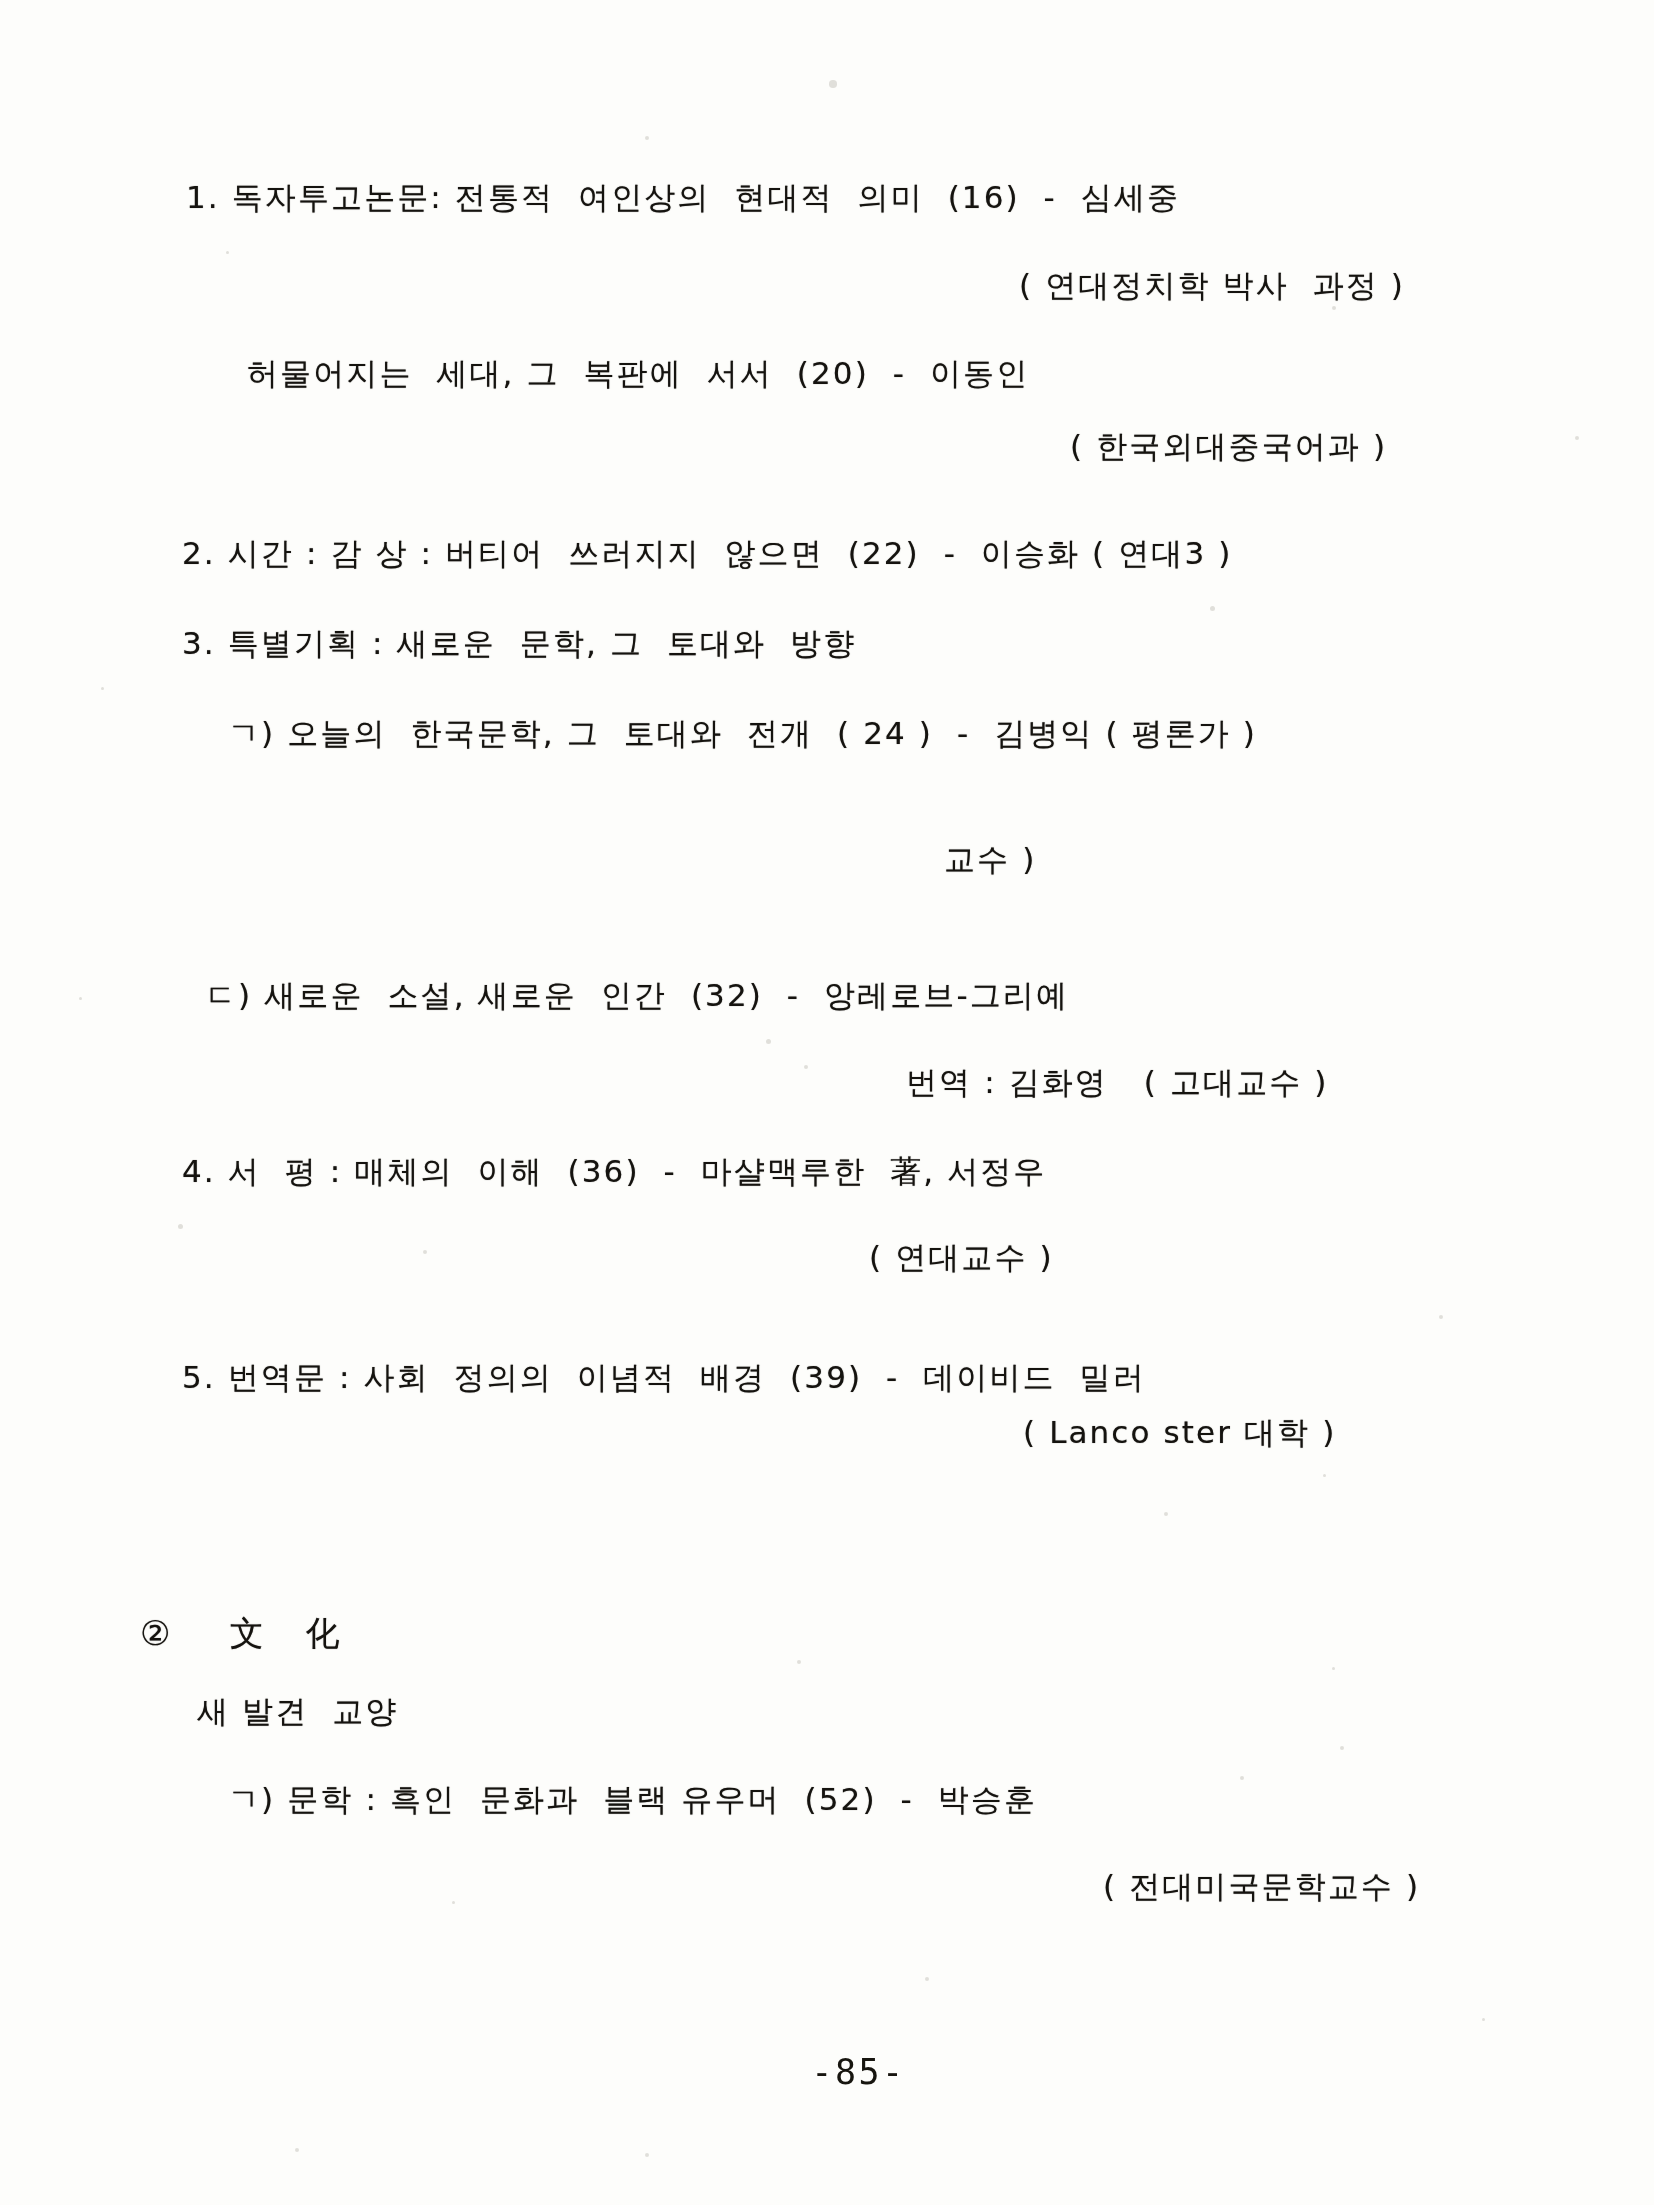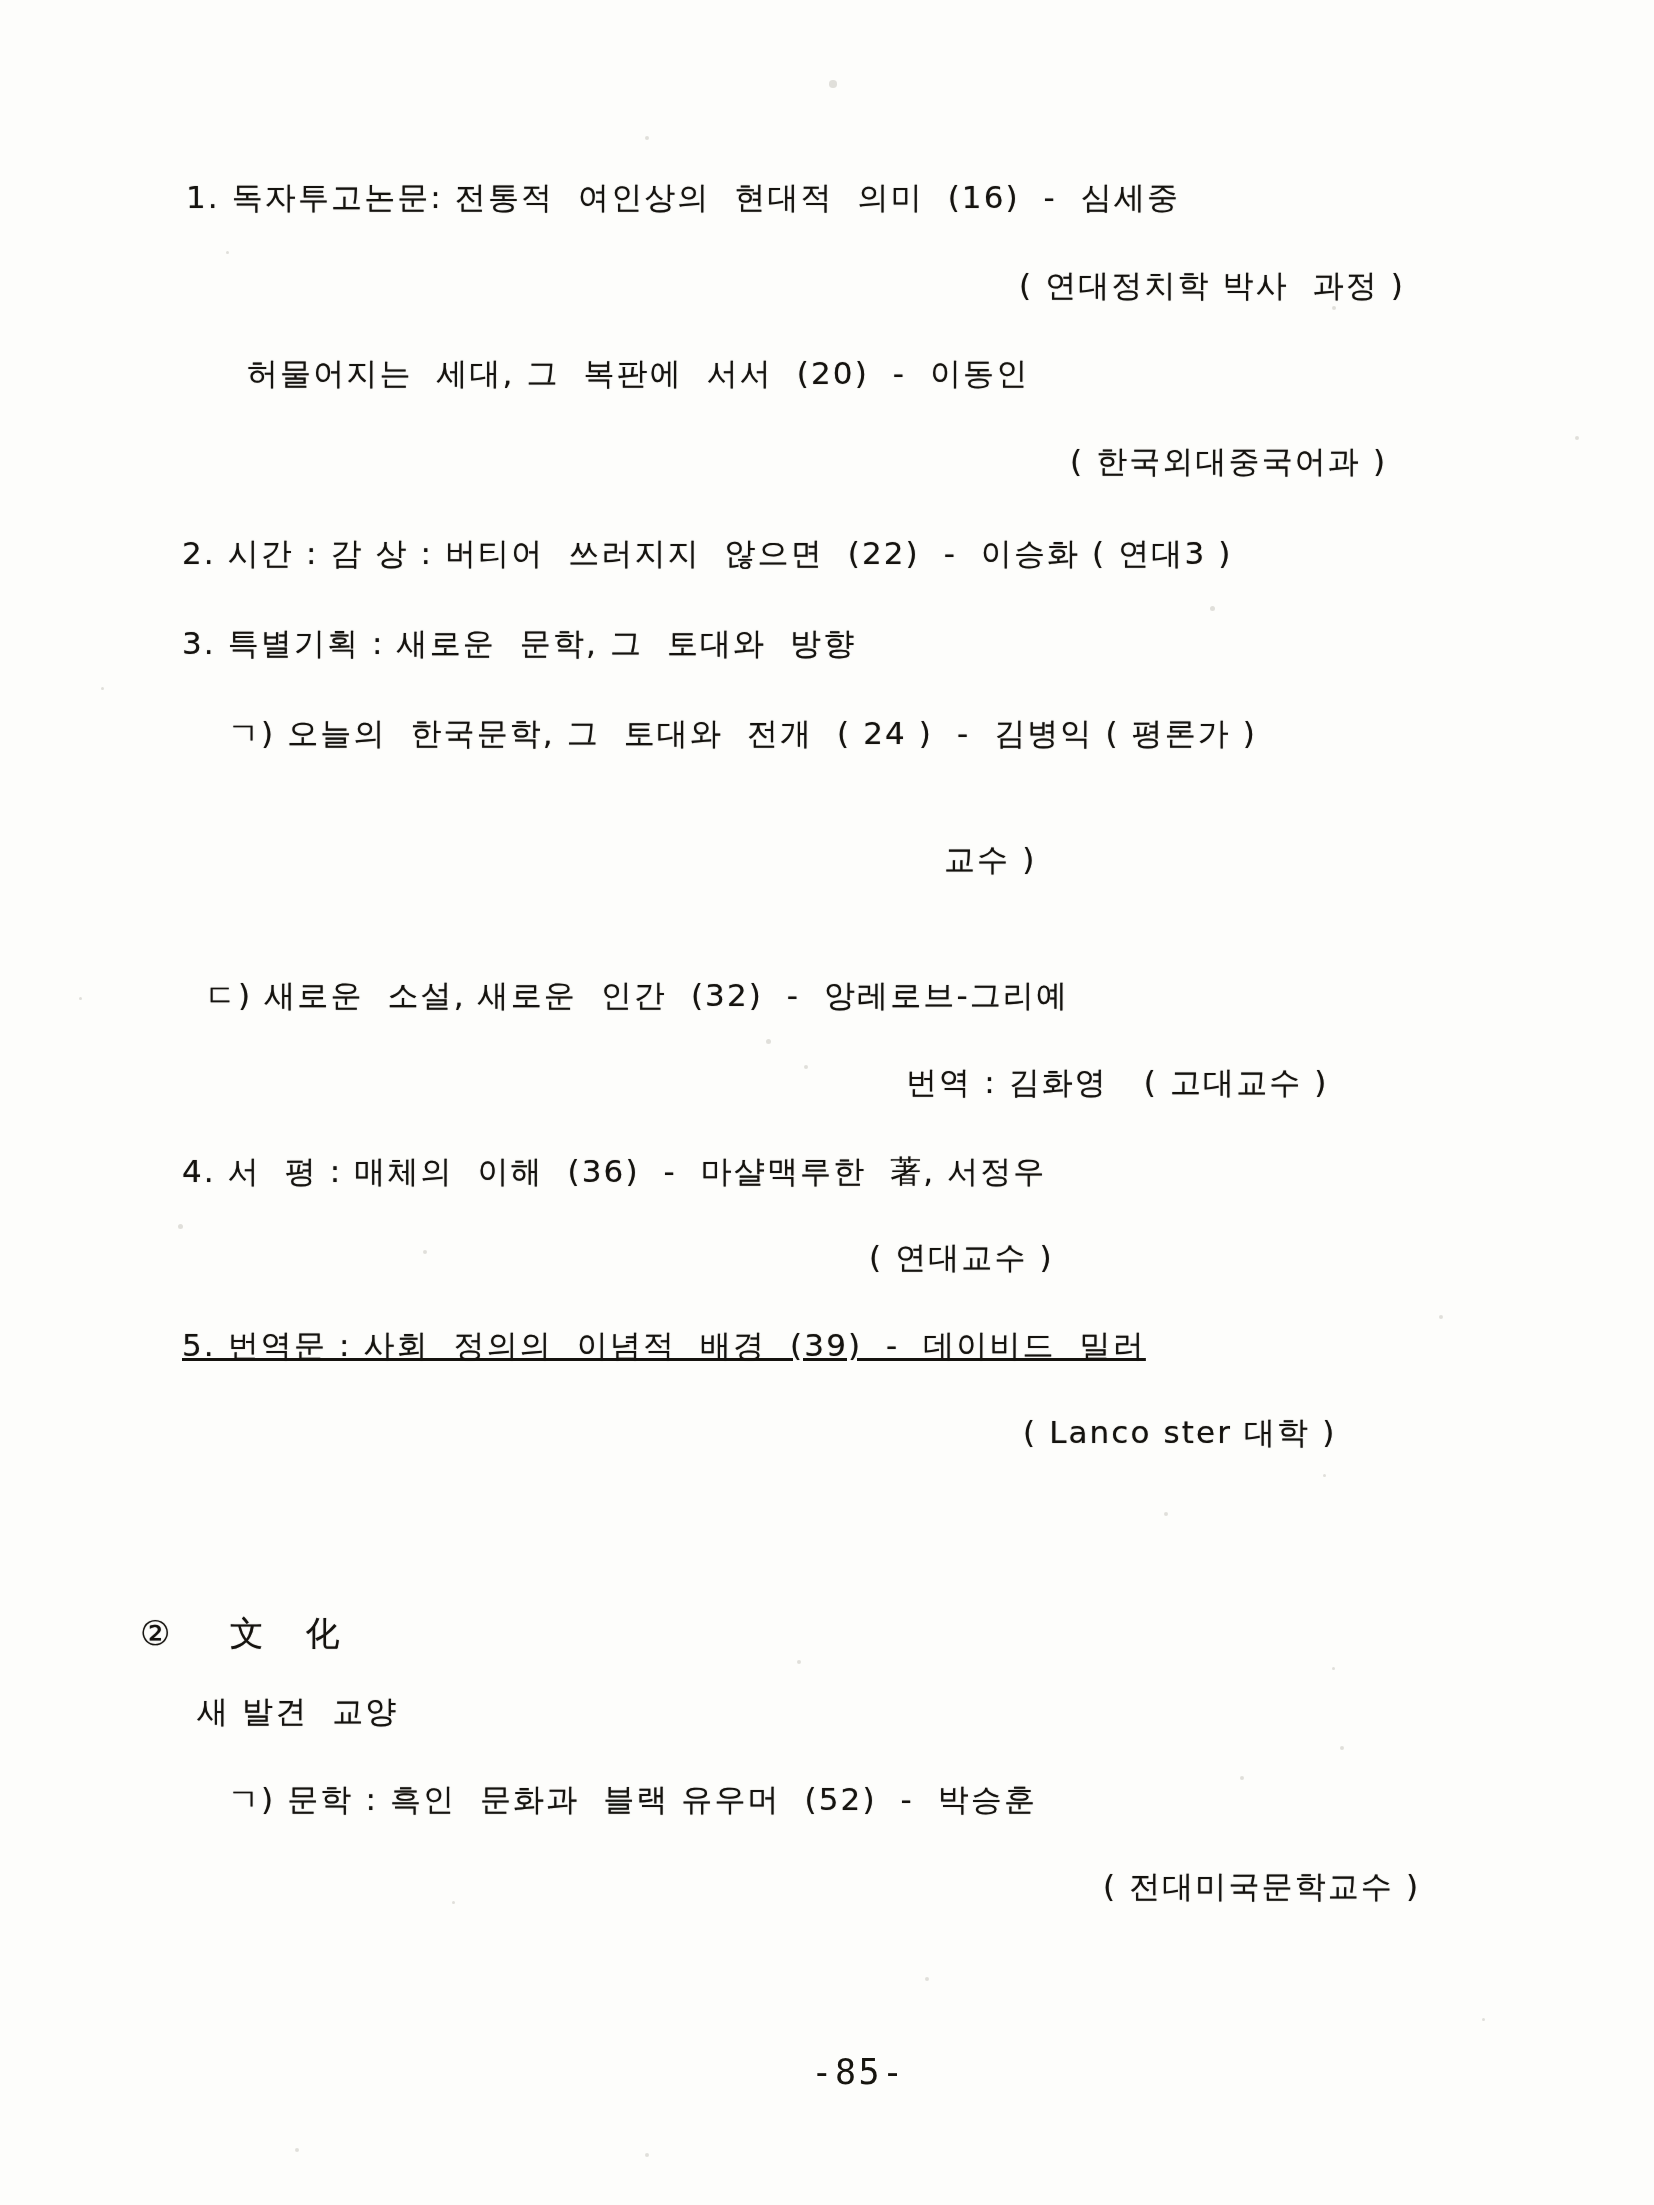--- a/index.html
+++ b/index.html
@@ -58,34 +58,34 @@
 </head>
 <body>
 
 <div class="page">
 
   <div class="content">
 
     <div class="line" style="left:155px; top:180px;">1. 독자투고논문: 전통적  여인상의  현대적  의미  (16)  -  심세중</div>
     <div class="line" style="left:988px; top:268px;">( 연대정치학 박사  과정 )</div>
     <div class="line" style="left:216px; top:356px;">허물어지는  세대, 그  복판에  서서  (20)  -  이동인</div>
-    <div class="line" style="left:1039px; top:444px;">( 한국외대중국어과 )</div>
+    <div class="line" style="left:1039px; top:429px;">( 한국외대중국어과 )</div>
 
     <div class="line" style="left:151px; top:536px;">2. 시간 : 감 상 : 버티어  쓰러지지  않으면  (22)  -  이승화 ( 연대3 )</div>
 
     <div class="line" style="left:151px; top:626px;">3. 특별기획 : 새로운  문학, 그  토대와  방향</div>
     <div class="line" style="left:197px; top:716px;">ㄱ) 오늘의  한국문학, 그  토대와  전개  ( 24 )  -  김병익 ( 평론가 )</div>
     <div class="line" style="left:913px; top:842px;">교수 )</div>
     <div class="line" style="left:174px; top:978px;">ㄷ) 새로운  소설, 새로운  인간  (32)  -  앙레로브-그리예</div>
     <div class="line" style="left:875px; top:1065px;">번역 : 김화영   ( 고대교수 )</div>
 
     <div class="line" style="left:151px; top:1154px;">4. 서  평 : 매체의  이해  (36)  -  마샬맥루한  著, 서정우</div>
     <div class="line" style="left:838px; top:1240px;">( 연대교수 )</div>
 
-    <div class="line" style="left:151px; top:1328px;text-decoration:underline;">5. 번역문 : 사회  정의의  이념적  배경  (39)  -  데이비드  밀러</div>
+    <div class="line" style="left:151px; top:1360px;">5. 번역문 : 사회  정의의  이념적  배경  (39)  -  데이비드  밀러</div>
     <div class="line" style="left:992px; top:1415px;">( Lanco ster 대학 )</div>
 
 
     <div class="line" style="left:109px; top:1615px; font-size:34px; letter-spacing:6.7px;">②   文  化</div>
     <div class="line" style="left:166px; top:1694px;">새 발견  교양</div>
     <div class="line" style="left:197px; top:1782px;">ㄱ) 문학 : 흑인  문화과  블랙 유우머  (52)  -  박승훈</div>
     <div class="line" style="left:1072px; top:1869px;">( 전대미국문학교수 )</div>
 
     <div class="pagenum" style="top:2052px;">-85-</div>
   </div>

